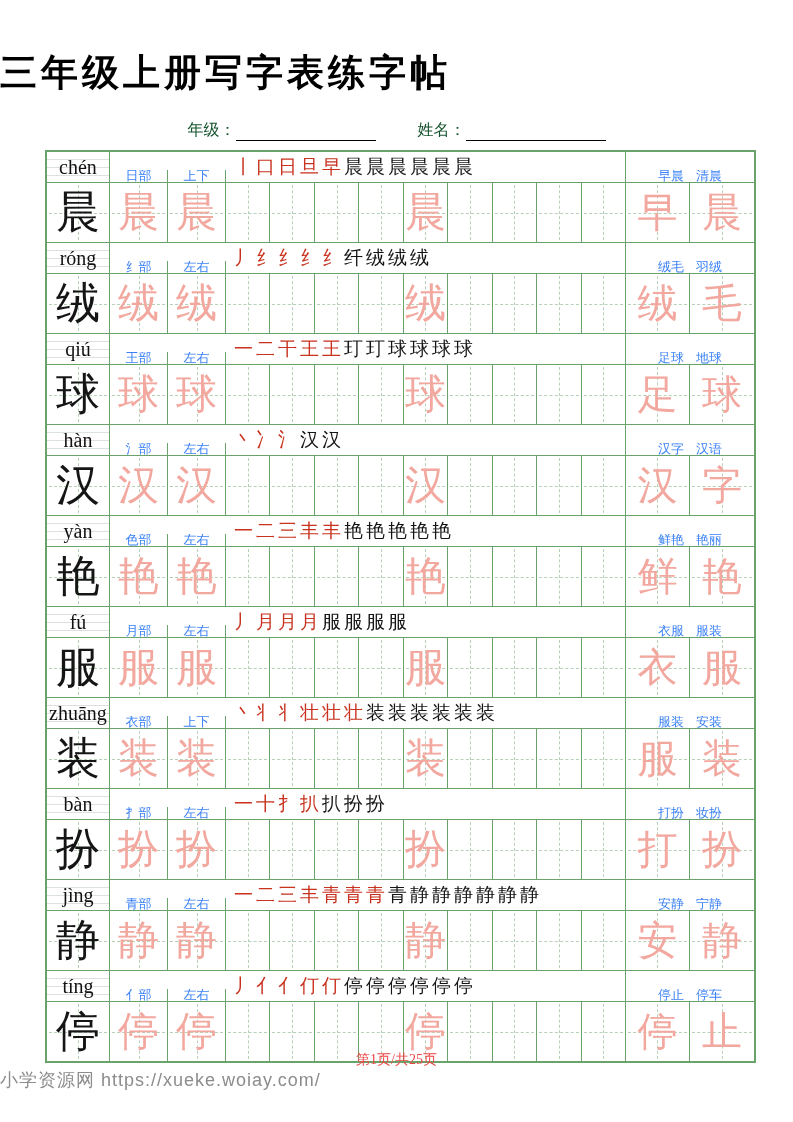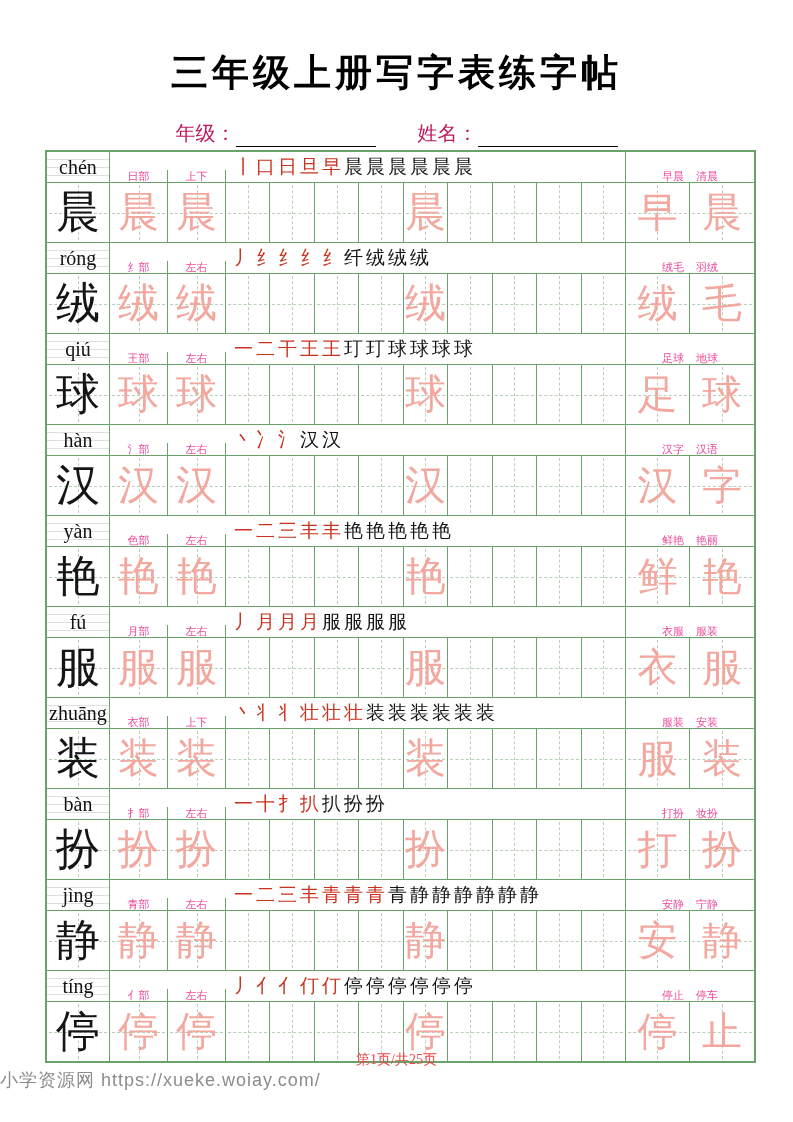--- a/index.html
+++ b/index.html
@@ -8,27 +8,27 @@
     --pink:#f2a89f;
     --red:#c8321e;
     --ink:#151515;
   }
   html,body{margin:0;padding:0;}
   body{
     width:793px;height:1122px;position:relative;background:#ffffff;
     font-family:"Liberation Sans", sans-serif;overflow:hidden;
   }
   .title{
-    position:absolute;top:48px;left:0;width:100%;text-align:center;
+    position:absolute;top:48px;left:0;width:100%;
     font-family:"Liberation Serif", serif;font-weight:bold;
     font-size:37px;letter-spacing:4px;color:#000;
   }
   .meta-line{
     position:absolute;top:120px;left:0;width:100%;text-align:center;
-    font-family:"Liberation Serif", serif;font-size:20px;color:#be185d;
+    font-family:"Liberation Serif", serif;font-size:16px;color:#14532d;
   }
   .meta-label{display:inline-block;vertical-align:bottom;}
   .blank{
     display:inline-block;width:140px;height:19px;
     border-bottom:1.5px solid #000;vertical-align:bottom;
   }
   .blank.first{margin-right:42px;}
   
   .ptable{
     position:absolute;left:45px;top:150px;width:711px;
@@ -48,21 +48,21 @@
   .cell:last-child{border-right:none;}
   .hdr{height:30px;}
   .prow{height:59px;}
   .pinyin{
     font-family:"Liberation Serif", serif;font-size:20px;color:#111;
     background-image:
       linear-gradient(to bottom, transparent 0, transparent 7px, #dbe2db 7px, #dbe2db 8px,
         transparent 8px, transparent 15px, #dbe2db 15px, #dbe2db 16px,
         transparent 16px, transparent 23px, #dbe2db 23px, #dbe2db 24px, transparent 24px);
   }
-  .small-kai{font-family:"Liberation Serif", serif;font-size:11px;color:#ec4899;margin-top:18px;}
+  .small-kai{font-family:"Liberation Serif", serif;font-size:13px;color:#3b82f6;margin-top:18px;}
   .strokes{
     grid-column:4 / span 9;justify-content:flex-start;
     padding-left:8px;gap:3px;
     font-family:"Liberation Serif", serif;font-size:19px;color:var(--ink);
   }
   .strokes .step{display:inline-block;}
   .strokes .step.red{color:var(--red);}
   .wordshdr{grid-column:13 / span 2;gap:12px;}
   
   .pcell::before{

